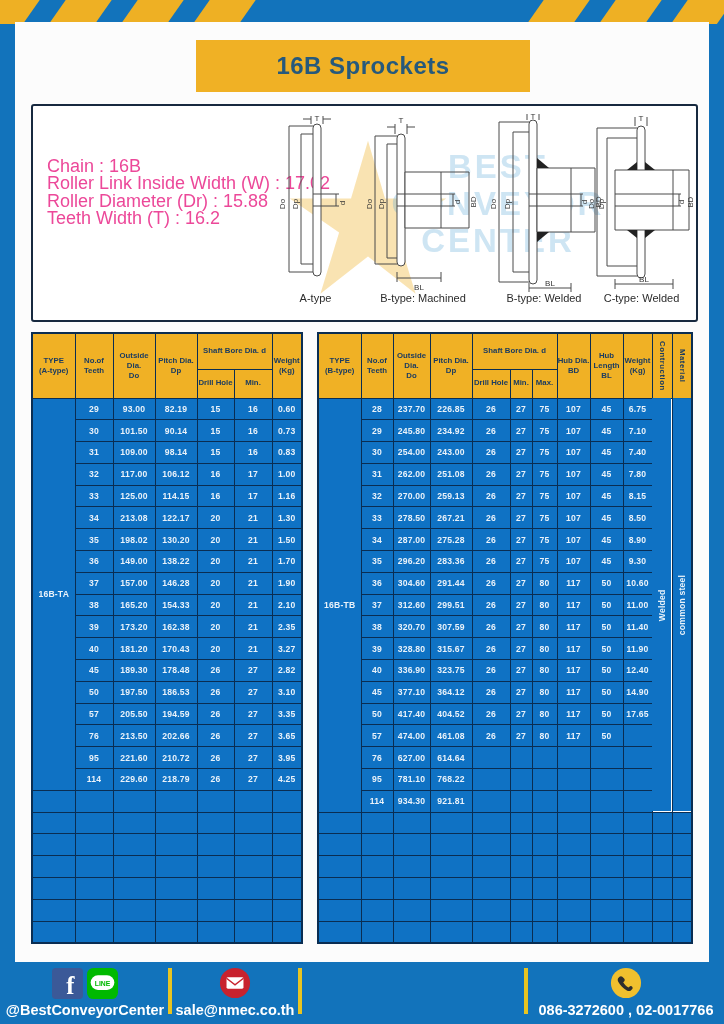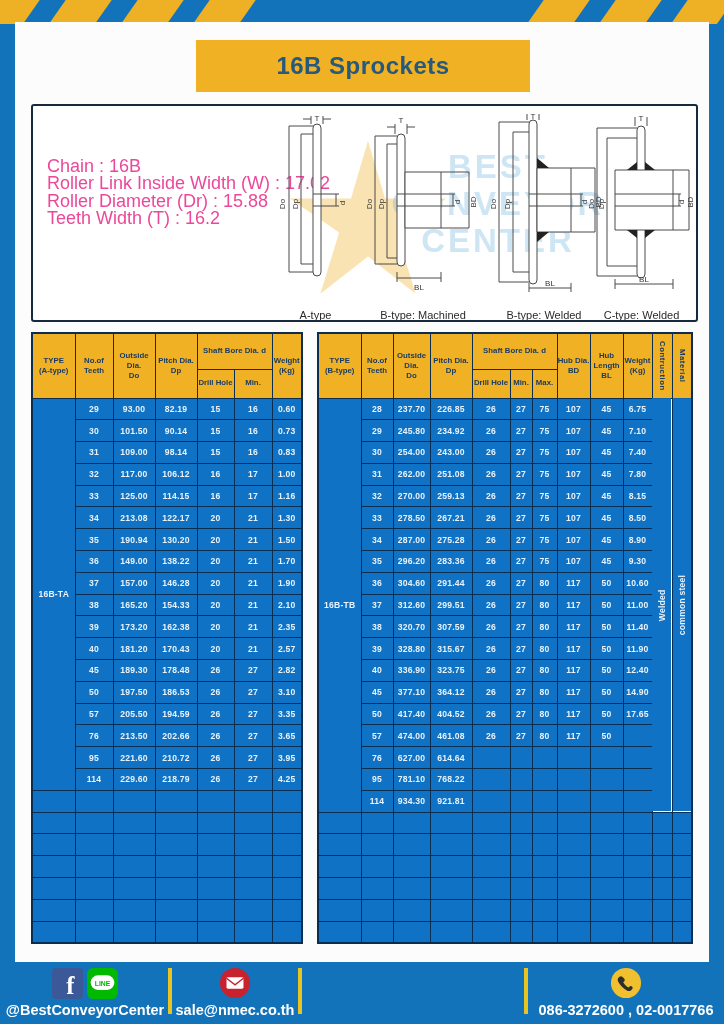--- a/index.html
+++ b/index.html
@@ -25,21 +25,21 @@
   }
   .watermark{
     position:absolute;left:300px;top:42px;width:330px;text-align:center;
     font-weight:800;font-size:33px;line-height:37px;letter-spacing:3px;
     color:rgba(93,169,214,0.30);user-select:none;
   }
   .watermark-star{position:absolute;left:250px;top:28px;opacity:.35;}
   .spec-lines{position:absolute;left:14px;top:52px;}
   .spec-lines div{font-size:18px;font-weight:400;color:#ec4899;line-height:17.4px;white-space:nowrap;}
   .diagram{position:absolute;top:6px;}
-  .diagram-caption{position:absolute;top:186px;text-align:center;font-size:11px;color:#2b2b2b;margin-top:17px;}
+  .diagram-caption{position:absolute;top:186px;text-align:center;font-size:11px;color:#2b2b2b;}
   .diagram svg line,.diagram svg path,.diagram svg rect{vector-effect:non-scaling-stroke;}
   
   table.spec-table{
     position:absolute;top:332px;border-collapse:collapse;table-layout:fixed;
     border:2px solid #0a2d52;
   }
   table.spec-table th,table.spec-table td{
     border:1.5px solid #0a2d52;padding:0;text-align:center;vertical-align:middle;overflow:hidden;
   }
   table.spec-table th{
@@ -309,21 +309,21 @@
         <tr>
           <td>34</td>
           <td>213.08</td>
           <td>122.17</td>
           <td>20</td>
           <td>21</td>
           <td>1.30</td>
         </tr>
         <tr>
           <td>35</td>
-          <td>190.94</td>
+          <td>198.02</td>
           <td>130.20</td>
           <td>20</td>
           <td>21</td>
           <td>1.50</td>
         </tr>
         <tr>
           <td>36</td>
           <td>149.00</td>
           <td>138.22</td>
           <td>20</td>
@@ -353,21 +353,21 @@
           <td>20</td>
           <td>21</td>
           <td>2.35</td>
         </tr>
         <tr>
           <td>40</td>
           <td>181.20</td>
           <td>170.43</td>
           <td>20</td>
           <td>21</td>
-          <td>2.57</td>
+          <td>3.27</td>
         </tr>
         <tr>
           <td>45</td>
           <td>189.30</td>
           <td>178.48</td>
           <td>26</td>
           <td>27</td>
           <td>2.82</td>
         </tr>
         <tr>

